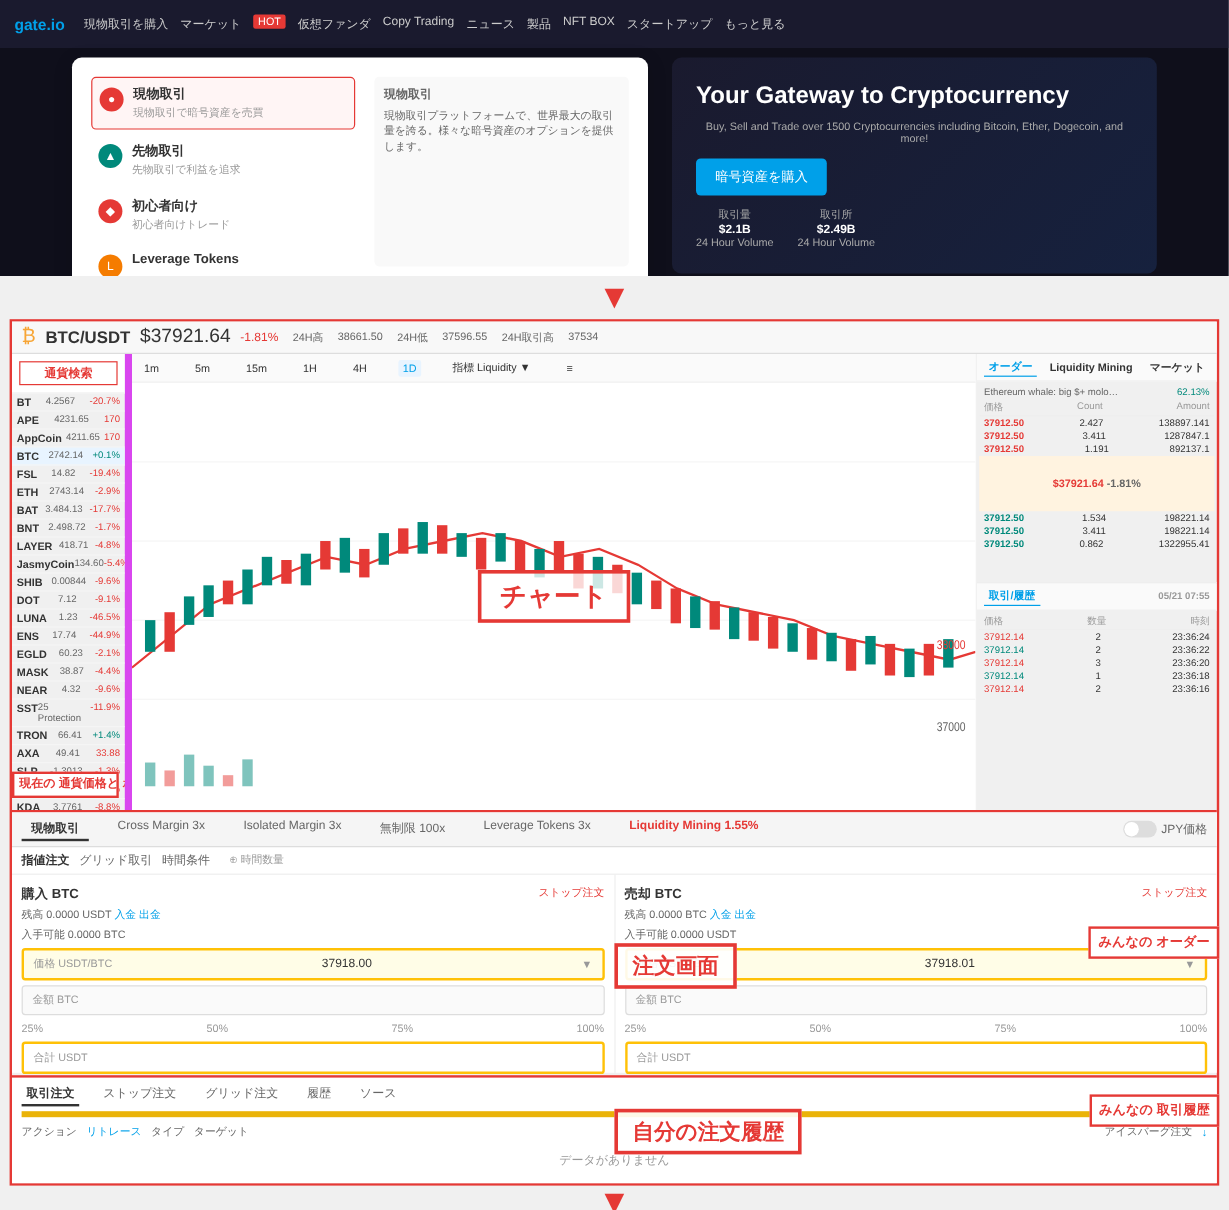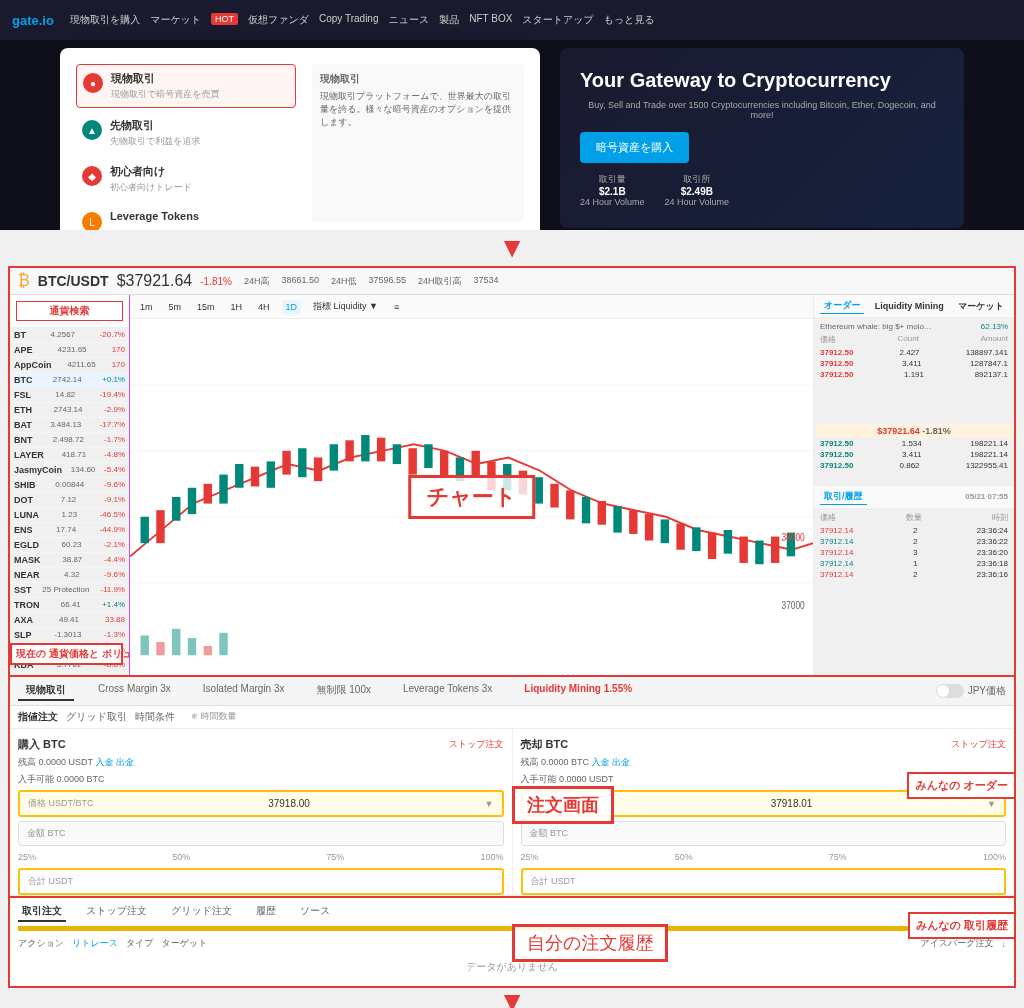--- a/index.html
+++ b/index.html
@@ -96,22 +96,22 @@
     .pair-name { font-size: 14px; font-weight: bold; color: #333; }
     .pair-price { font-size: 16px; color: #333; }
     .price-change.negative { color: #e53935; }
     .price-stats { display: flex; gap: 12px; font-size: 9px; color: #666; }
 
     
     .trading-main { display: flex; height: 380px; }
 
     
     .currency-list {
-      width: 120px;
-      border-right: 1px solid #d946ef;
+      width: 100px;
+      border-right: 6px solid #d946ef;
       overflow: hidden;
       flex-shrink: 0;
     }
     .currency-search {
       padding: 4px;
       border-bottom: 1px solid #eee;
       background: #fff;
     }
     .search-label {
       font-size: 10px;
@@ -143,21 +143,21 @@
       border-right: 1px solid #eee;
       position: relative;
       overflow: hidden;
       background: #fff;
     }
     .chart-toolbar {
       display: flex;
       align-items: center;
       padding: 3px 6px;
       border-bottom: 1px solid #eee;
-      gap: 8px;
+      gap: 22px;
       font-size: 9px;
       background: #fafafa;
     }
     .chart-toolbar span { cursor: pointer; padding: 2px 4px; border-radius: 2px; }
     .chart-toolbar span.active { background: #e8f4ff; color: #00a0e9; }
     .chart-canvas {
       width: 100%;
       height: calc(100% - 24px);
       position: relative;
       background: #fff;
@@ -204,21 +204,21 @@
     .order-row {
       display: flex;
       justify-content: space-between;
       padding: 1px 4px;
       font-size: 8px;
       cursor: pointer;
     }
     .ask { color: #e53935; }
     .bid { color: #00897b; }
     .order-price { font-weight: bold; }
-    .spread-row { background: #fff3e0; text-align: center; font-size: 9px; padding: 2px; font-weight: bold; margin-top: 44px; }
+    .spread-row { background: #fff3e0; text-align: center; font-size: 9px; padding: 18px; font-weight: bold; }
 
     .trade-history { flex: 1; overflow: hidden; }
     .trade-history-content { padding: 2px; }
     .trade-row {
       display: flex;
       justify-content: space-between;
       padding: 1px 4px;
       font-size: 8px;
     }
 
@@ -427,21 +427,21 @@
       border: 3px solid #e53935;
       background: rgba(255,255,255,0.9);
       padding: 4px 12px;
       white-space: nowrap;
       z-index: 10;
     }
 
     .history-annotation {
       position: absolute;
       font-size: 18px;
-      font-weight: normal;
+      font-weight: bold;
       color: #e53935;
       border: 3px solid #e53935;
       background: rgba(255,255,255,0.9);
       padding: 4px 12px;
       white-space: nowrap;
       z-index: 10;
     }
   </style>
 </head>
 <body>

